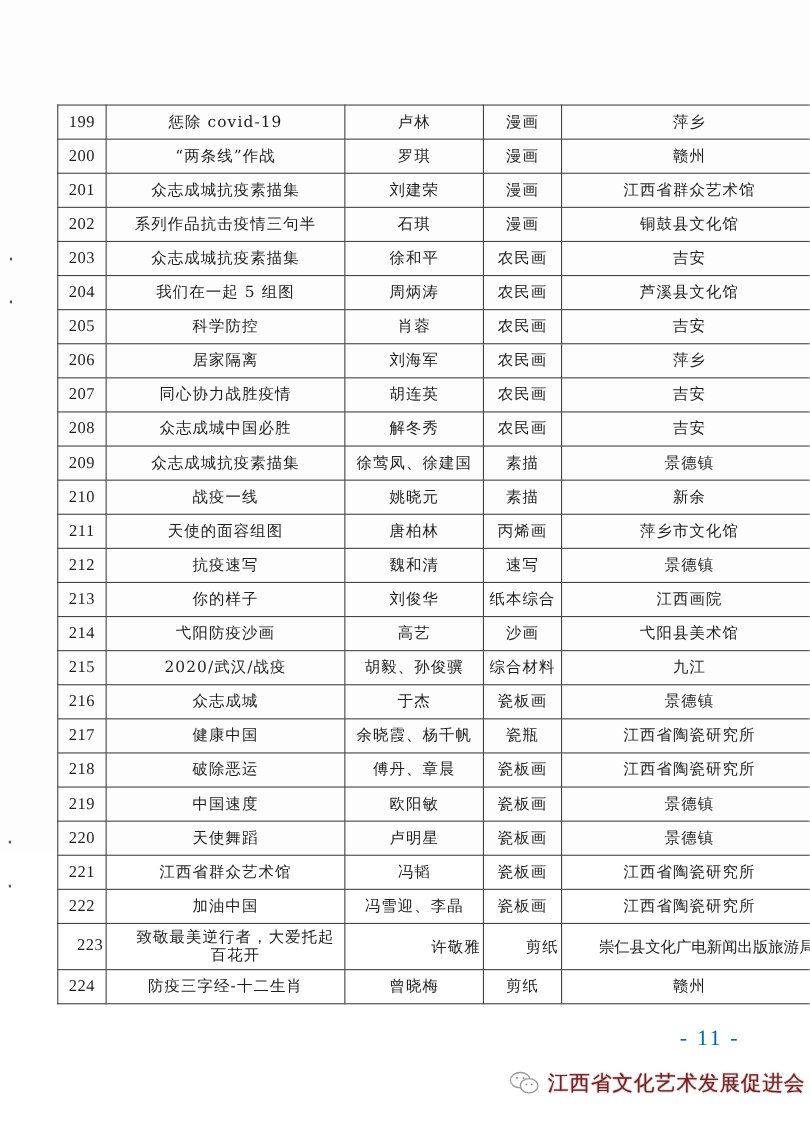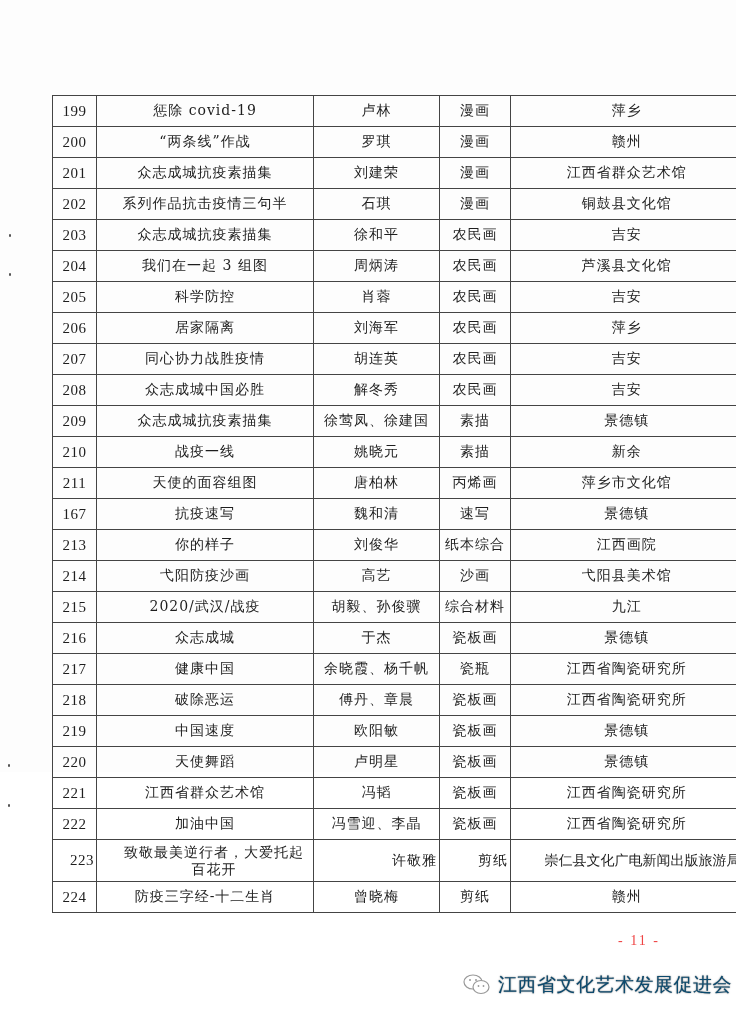--- a/index.html
+++ b/index.html
@@ -68,34 +68,34 @@
     .col-title { width: 217px; }
     .col-author { width: 126px; }
     .col-type { width: 71px; }
     .col-org { width: 232px; }
 
     .page-number {
       position: absolute;
       left: 618px;
       top: 933px;
       font-family: "Liberation Serif", "DejaVu Serif", serif;
-      font-size: 14px;
-      color: #ef4444;
+      font-size: 20px;
+      color: #0369a1;
       letter-spacing: 2px;
     }
     .watermark {
       position: absolute;
       left: 462px;
       top: 972px;
       display: flex;
       align-items: center;
       gap: 6px;
       font-family: "DejaVu Sans", "Liberation Sans", sans-serif;
       font-size: 19px;
-      color: #0c4a6e;
+      color: #7f1d1d;
       text-shadow: 0 0 1px #888, 0 0 2px #aaa;
       letter-spacing: 0.5px;
       text-align: right;
     }
     .wechat-icon {
       width: 30px;
       height: 24px;
       display: inline-block;
     }
   </style>
@@ -148,21 +148,21 @@
       </tr>
       <tr>
         <td class="num">203</td>
         <td class="title">众志成城抗疫素描集</td>
         <td>徐和平</td>
         <td>农民画</td>
         <td>吉安</td>
       </tr>
       <tr>
         <td class="num">204</td>
-        <td class="title">我们在一起 3 组图</td>
+        <td class="title">我们在一起 5 组图</td>
         <td>周炳涛</td>
         <td>农民画</td>
         <td>芦溪县文化馆</td>
       </tr>
       <tr>
         <td class="num">205</td>
         <td class="title">科学防控</td>
         <td>肖蓉</td>
         <td>农民画</td>
         <td>吉安</td>
@@ -203,21 +203,21 @@
         <td>新余</td>
       </tr>
       <tr>
         <td class="num">211</td>
         <td class="title">天使的面容组图</td>
         <td>唐柏林</td>
         <td>丙烯画</td>
         <td>萍乡市文化馆</td>
       </tr>
       <tr>
-        <td class="num">167</td>
+        <td class="num">212</td>
         <td class="title">抗疫速写</td>
         <td>魏和清</td>
         <td>速写</td>
         <td>景德镇</td>
       </tr>
       <tr>
         <td class="num">213</td>
         <td class="title">你的样子</td>
         <td>刘俊华</td>
         <td>纸本综合</td>

